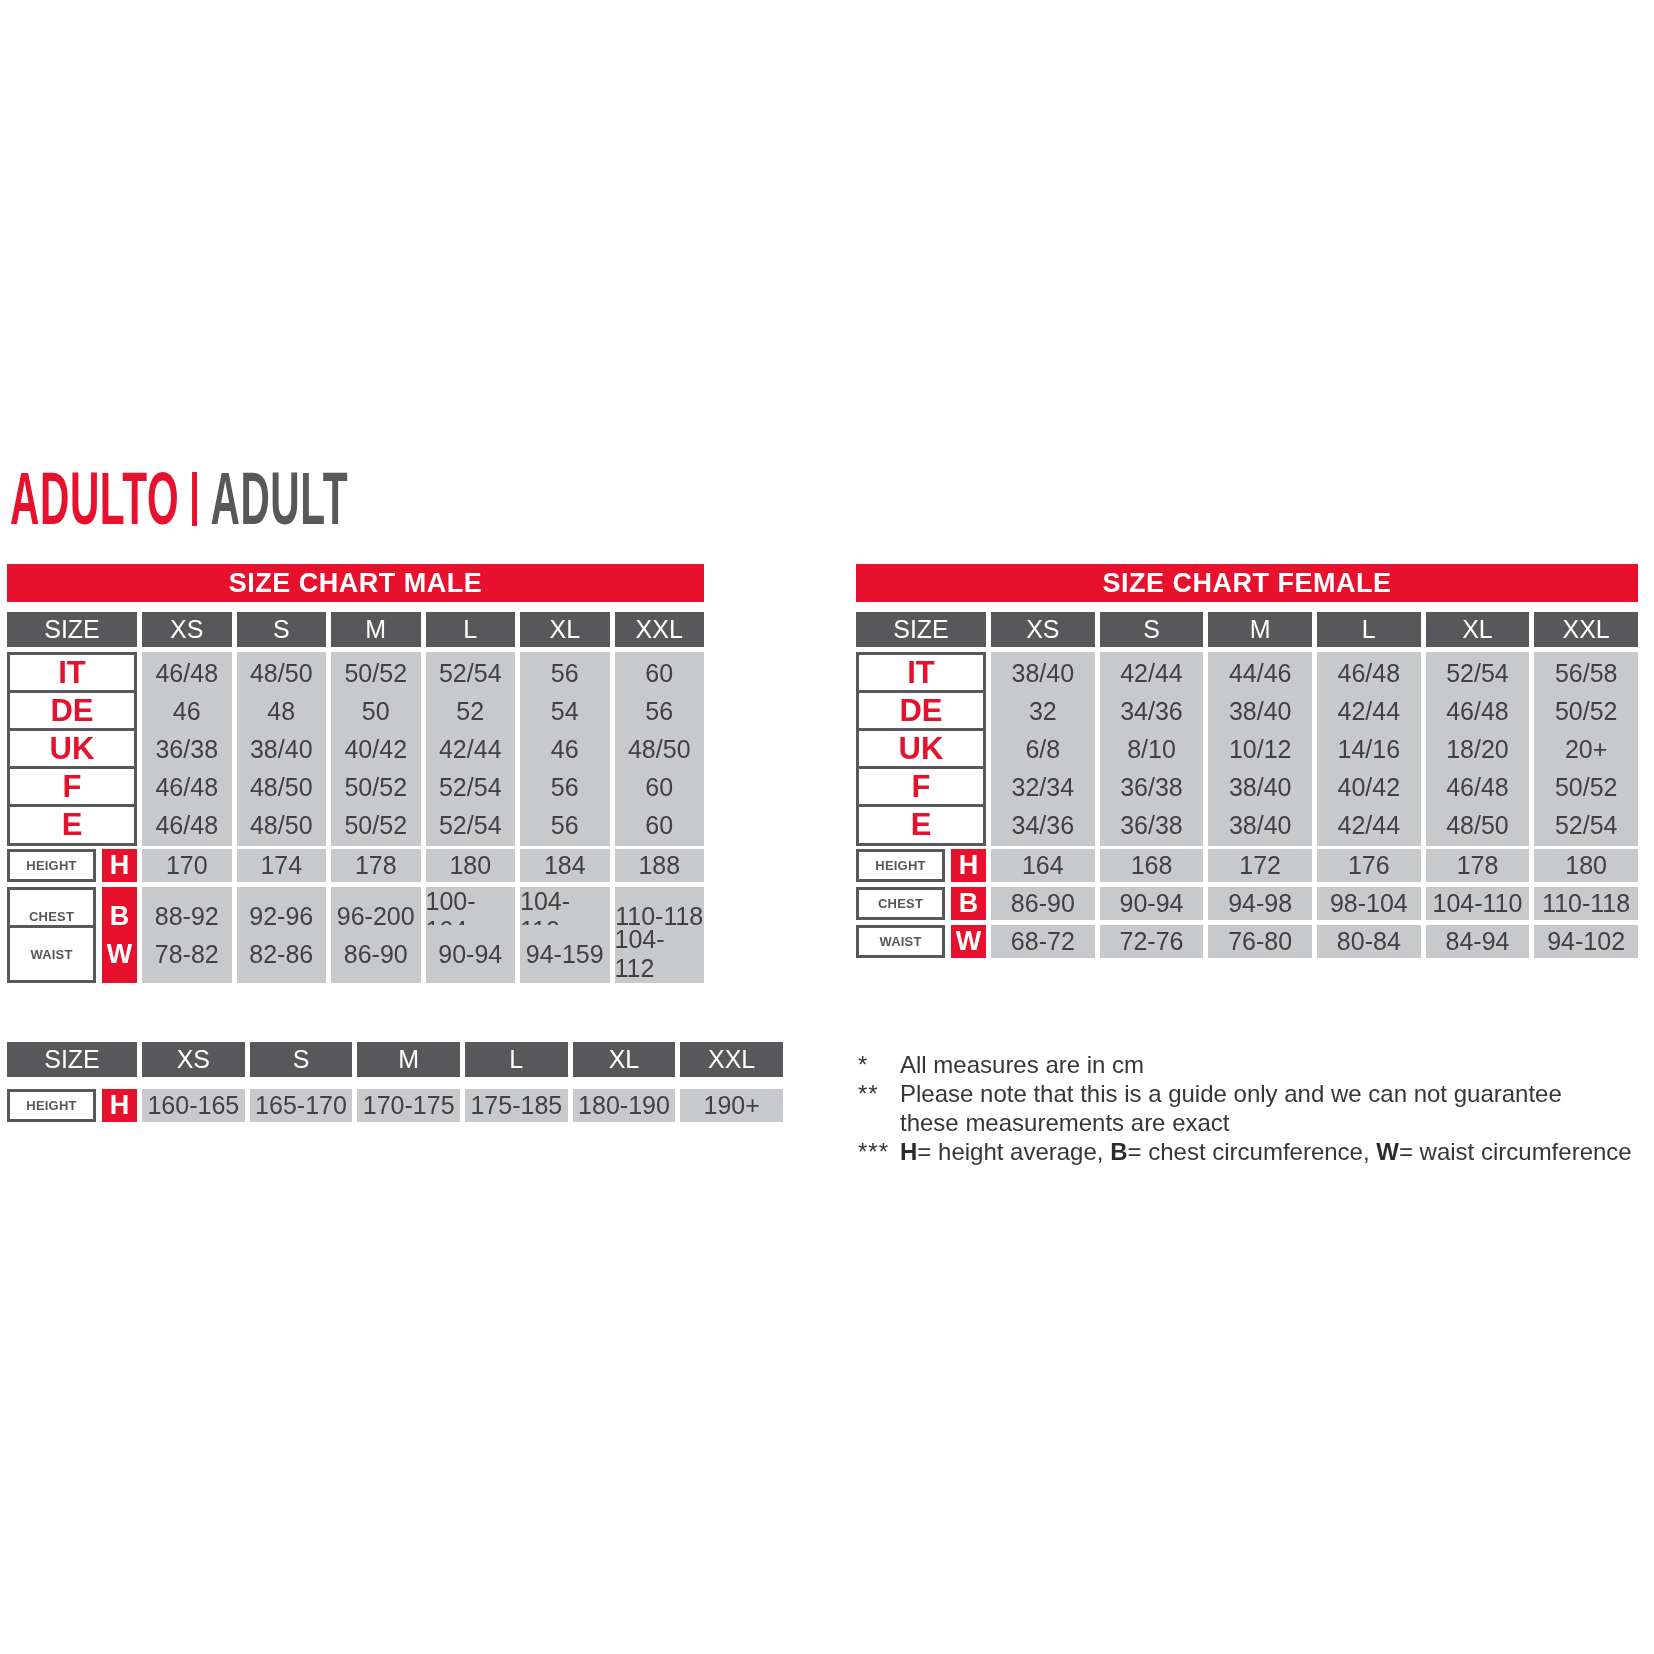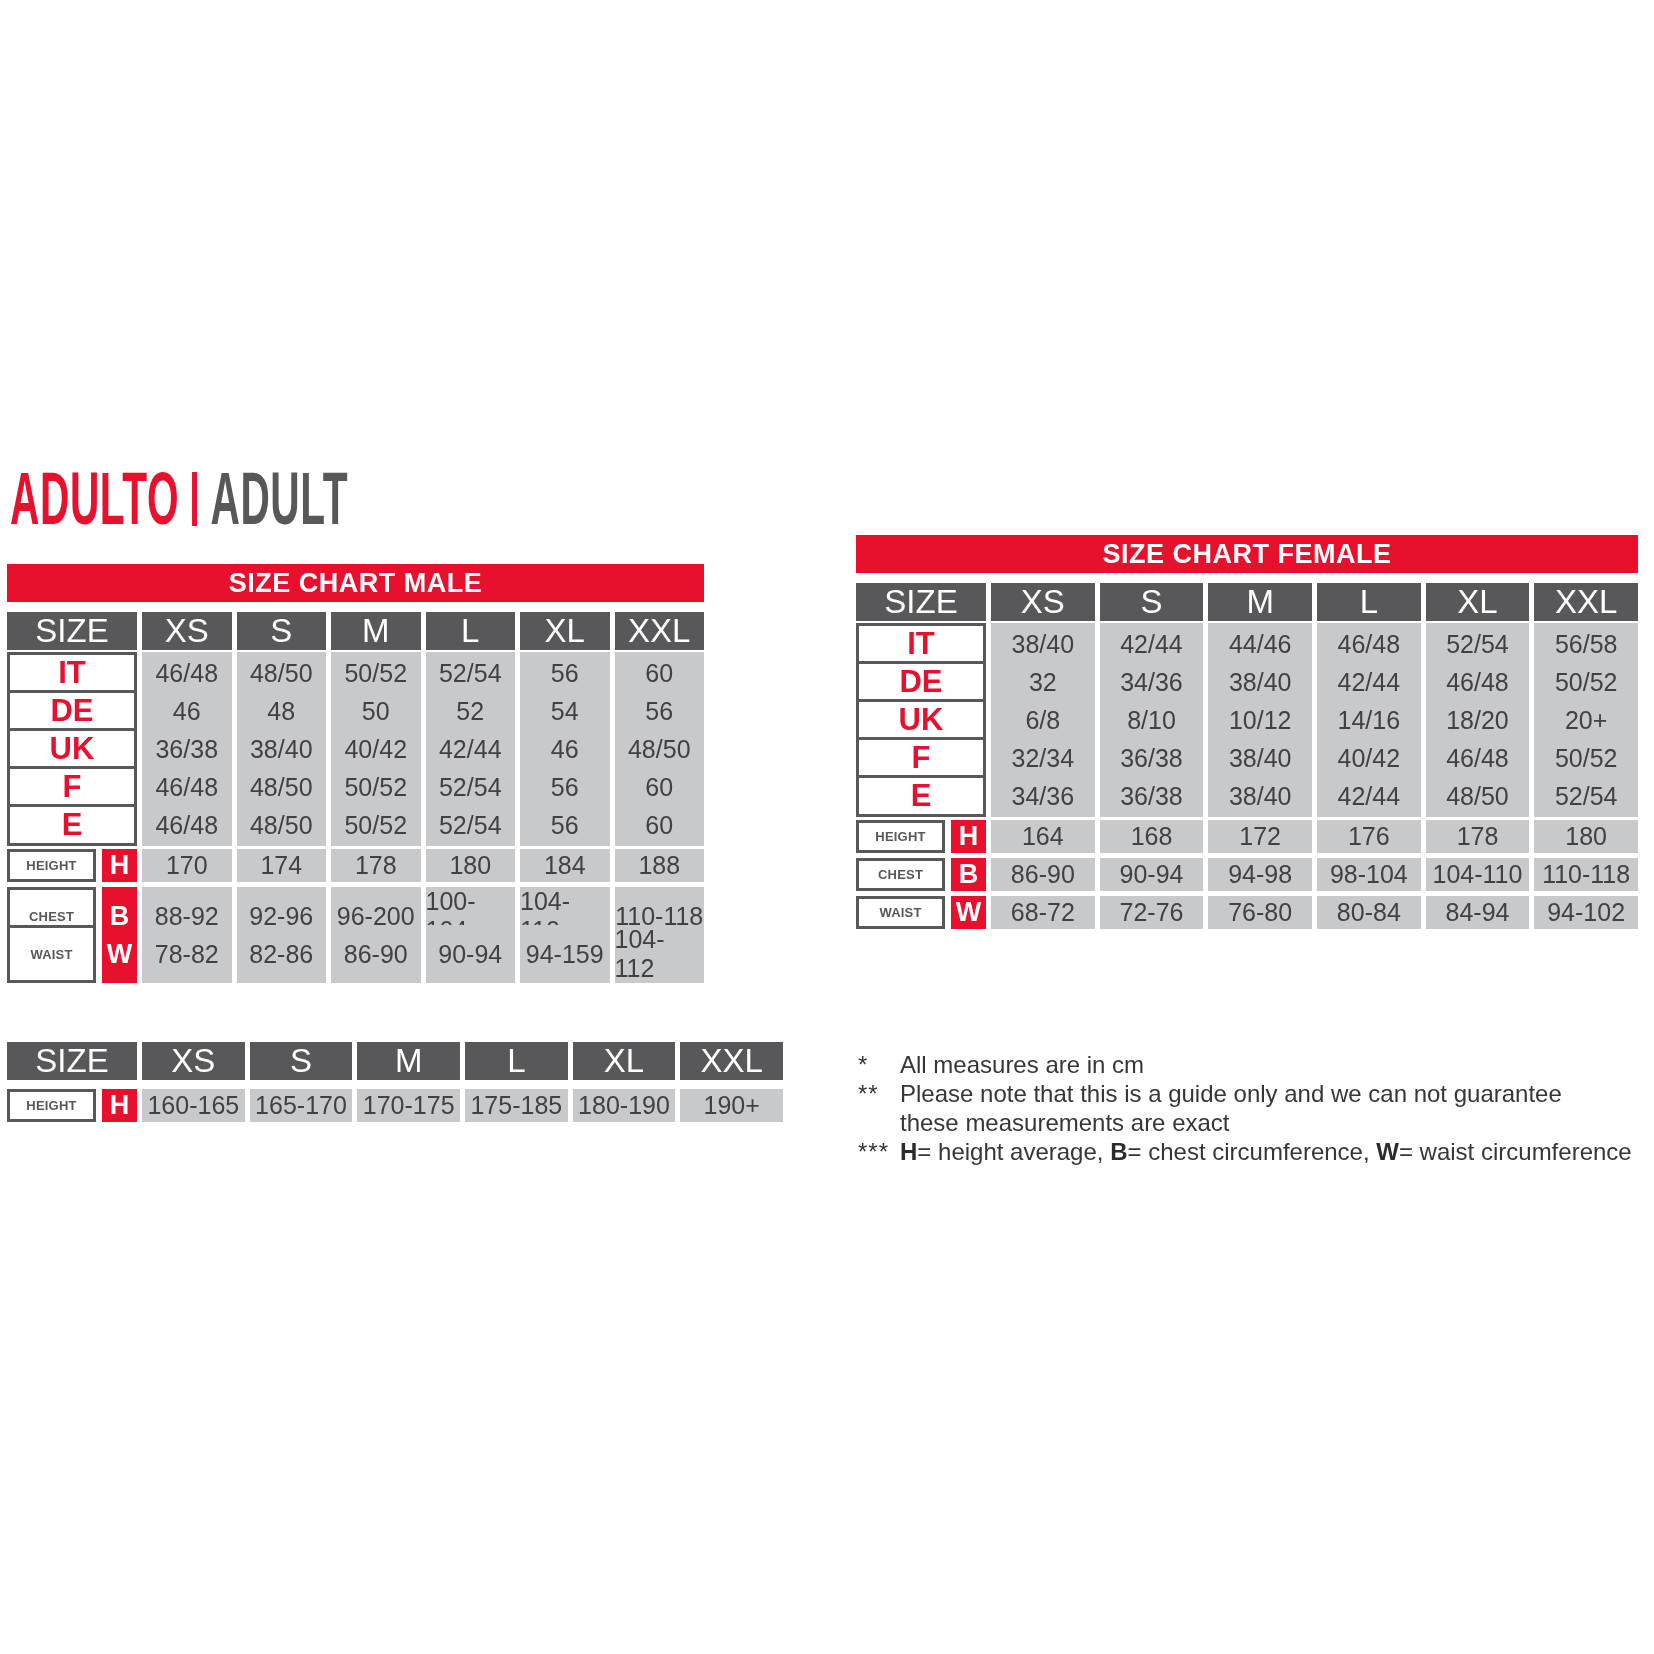--- a/index.html
+++ b/index.html
@@ -43,21 +43,21 @@
   }
 
   
   .size-table {
     position: absolute;
     display: flex;
     flex-direction: column;
     row-gap: 5px;
   }
   .t-male   { left: 7px;   top: 564px; width: 697px; }
-  .t-female { left: 856px; top: 535px; width: 782px; }
+  .t-female { left: 856px; top: 564px; width: 782px; }
   .t-unisex { left: 7px;   top: 1042px; width: 776px; }
 
   .table-title {
     background: #E8112D;
     color: #ffffff;
     font-weight: bold;
     font-size: 27px;
     height: 38px;
     display: flex;
     align-items: center;
@@ -71,21 +71,21 @@
     grid-template-columns: 130px repeat(6, 1fr);
     column-gap: 5px;
     height: 33px;
   }
   .row.header-row { height: 35px; }
   .row.measure-first { margin-top: 7px; }
 
   .header-cell {
     background: #58585A;
     color: #ffffff;
-    font-size: 33px;
+    font-size: 25px;
     display: flex;
     align-items: center;
     justify-content: center;
   }
   .data-cell {
     background: #C8C9CA;
     color: #414042;
     font-size: 25px;
     display: flex;
     align-items: center;

